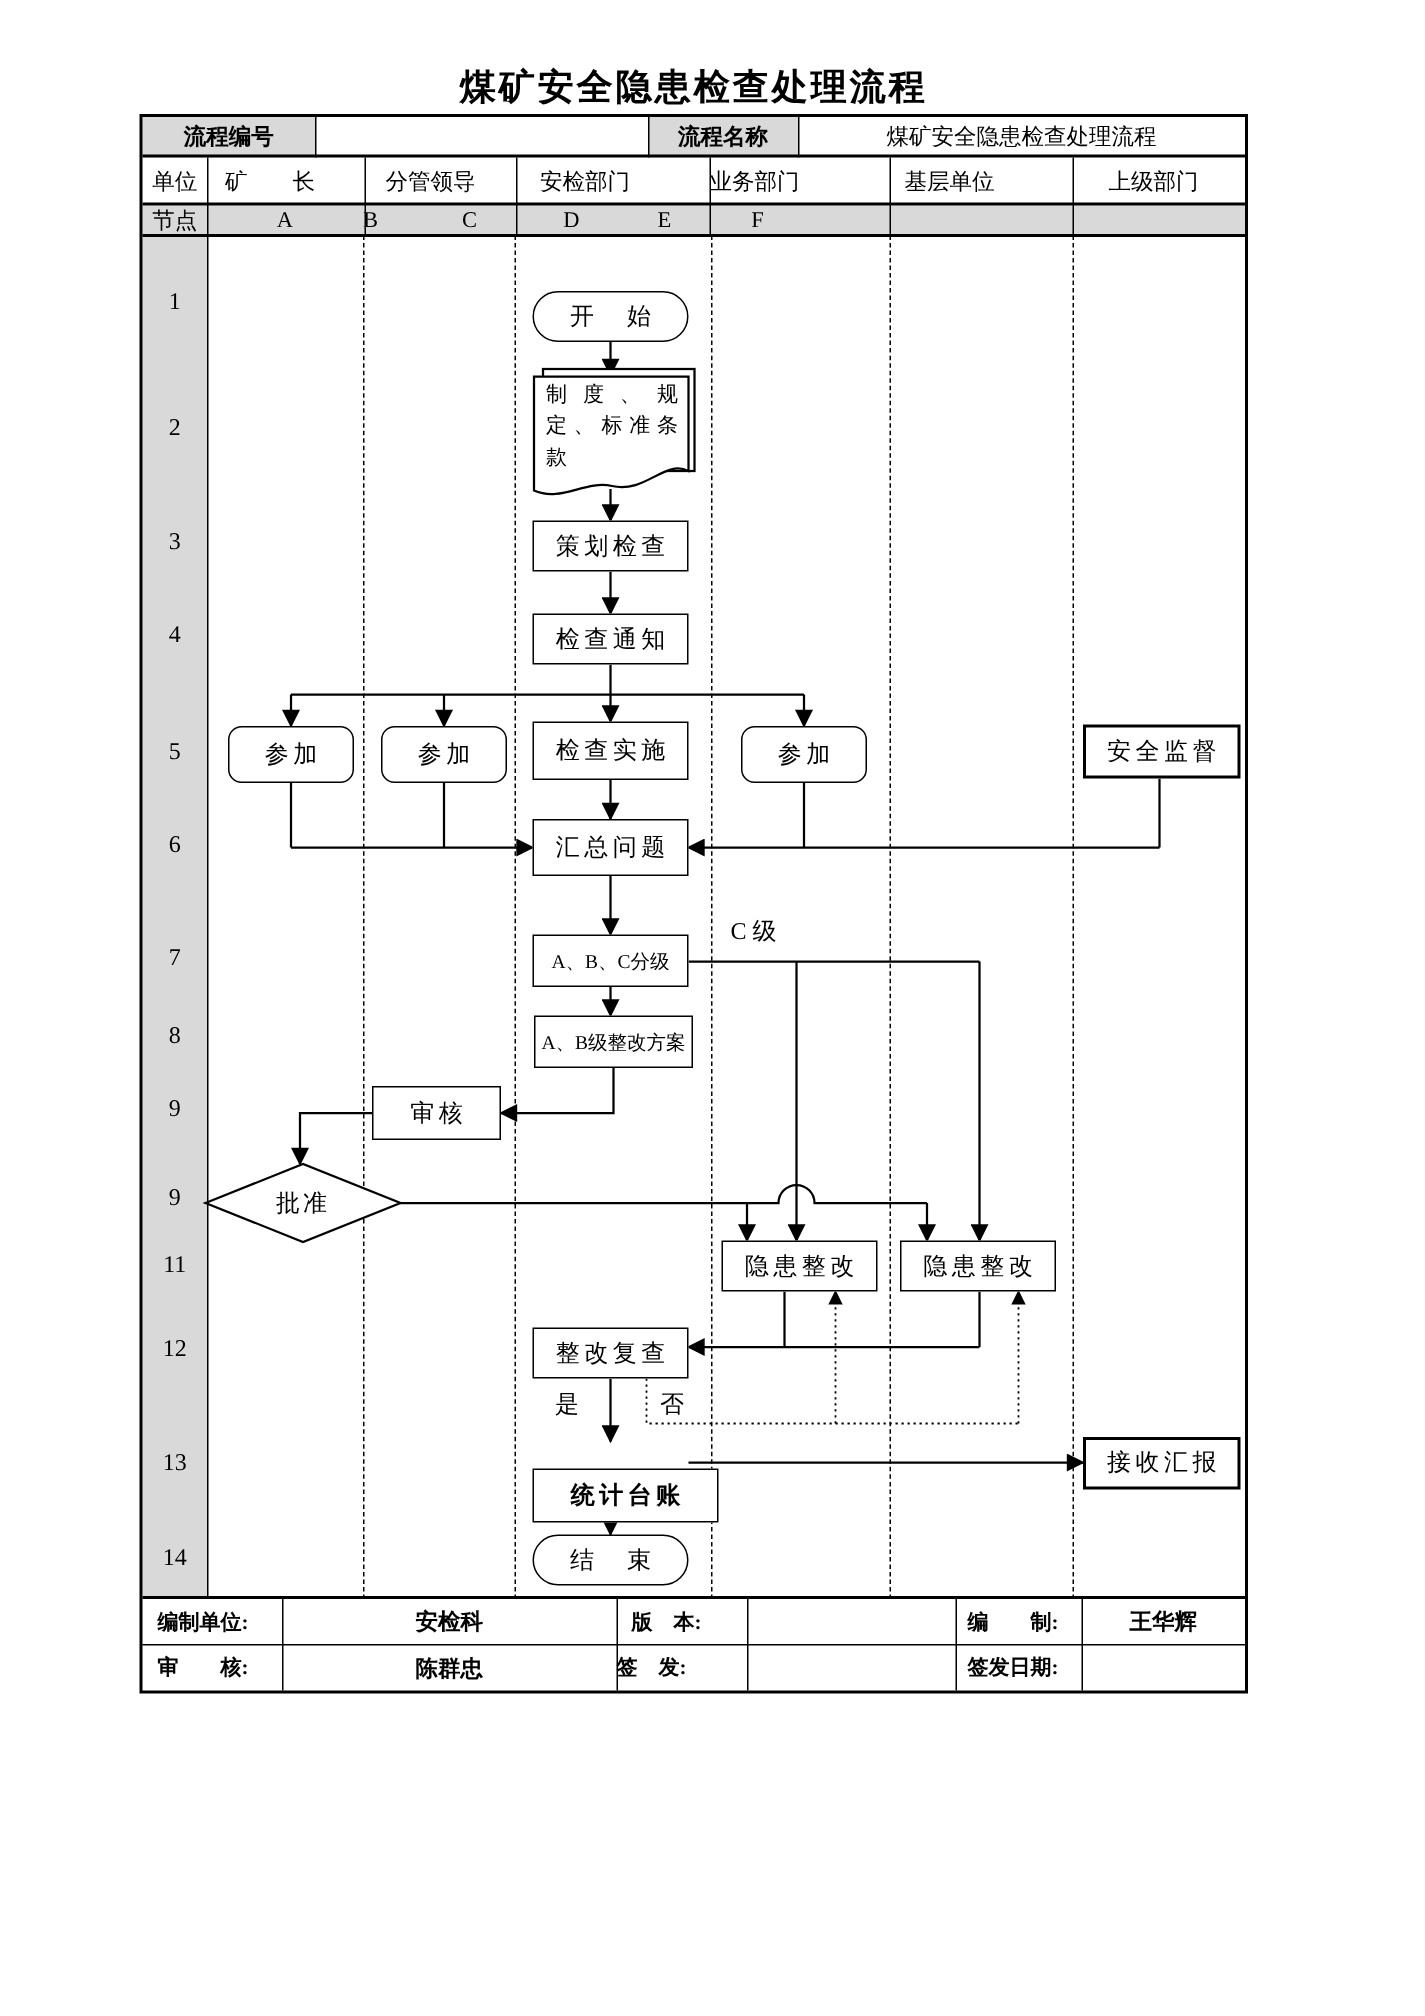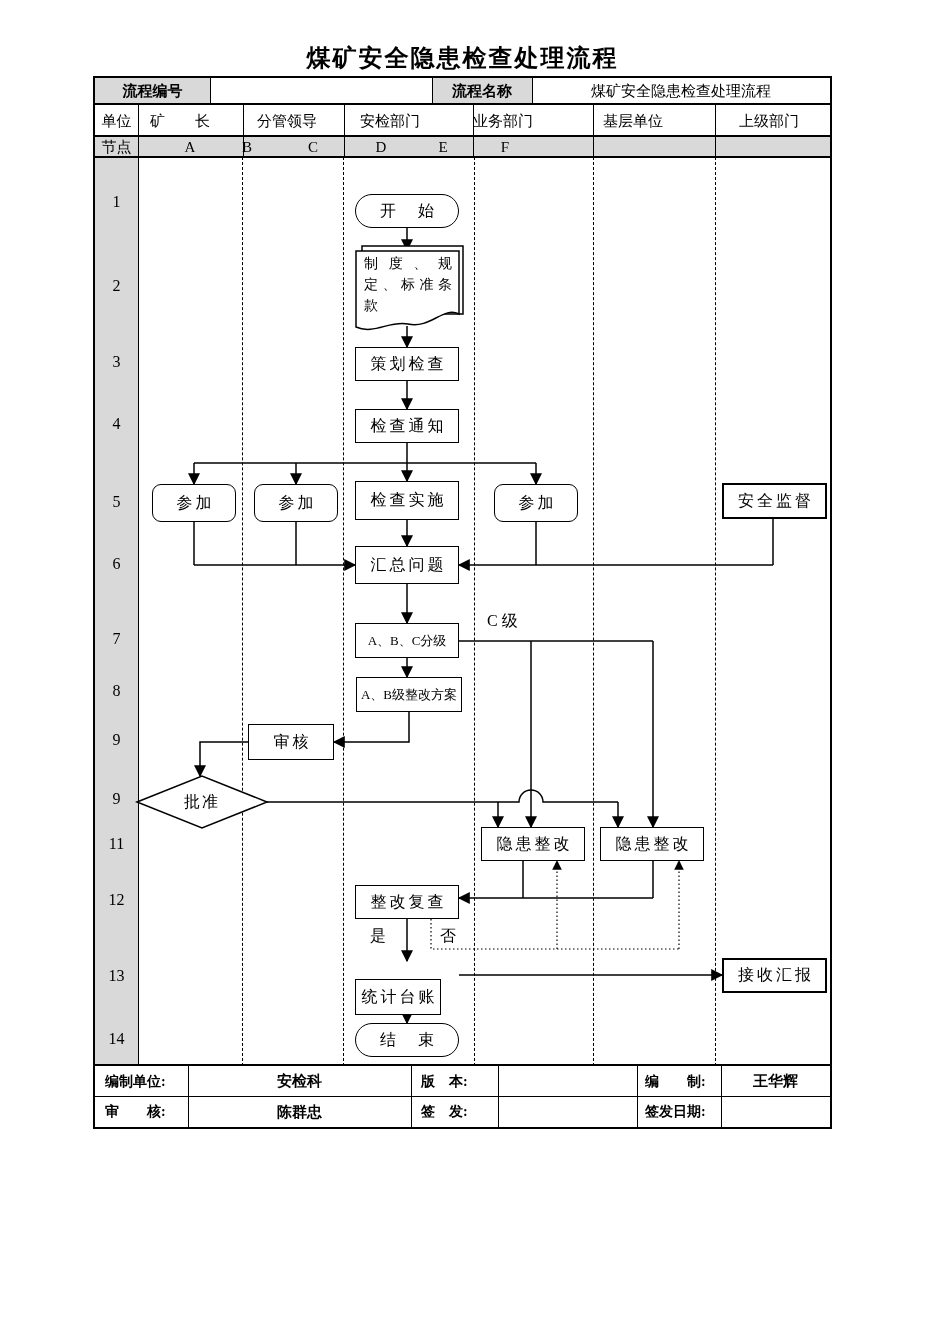--- a/index.html
+++ b/index.html
@@ -142,37 +142,37 @@
   <div class="abs node rounded" style="left:494px;top:484px;width:84px;height:38px;">参加</div>
   <div class="abs node thick" style="left:722px;top:483px;width:105px;height:36px;">安全监督</div>
   <div class="abs node" style="left:355px;top:546px;width:104px;height:38px;">汇总问题</div>
   <div class="abs node small" style="left:355px;top:623px;width:104px;height:35px;">A、B、C分级</div>
   <div class="abs node small" style="left:356px;top:677px;width:106px;height:35px;">A、B级整改方案</div>
   <div class="abs node" style="left:248px;top:724px;width:86px;height:36px;">审核</div>
   <div class="abs overlay" style="left:162px;top:790px;width:80px;height:24px;">批准</div>
   <div class="abs node" style="left:481px;top:827px;width:104px;height:34px;">隐患整改</div>
   <div class="abs node" style="left:600px;top:827px;width:104px;height:34px;">隐患整改</div>
   <div class="abs node" style="left:355px;top:885px;width:104px;height:34px;">整改复查</div>
-  <div class="abs node" style="left:355px;top:979px;width:86px;height:36px;">统计台账</div>
+  <div class="abs node" style="left:355px;top:979px;width:124px;height:36px;font-weight:bold;">统计台账</div>
   <div class="abs node thick" style="left:722px;top:958px;width:105px;height:35px;font-family:Liberation Serif, serif;">接收汇报</div>
   <div class="abs node stadium" style="left:355px;top:1023px;width:104px;height:34px;">结　束</div>
 
   <div class="abs flabel" style="left:487px;top:611px;">C 级</div>
   <div class="abs flabel" style="left:370px;top:926px;">是</div>
   <div class="abs flabel" style="left:440px;top:926px;">否</div>
 
   <div class="abs cell bold" style="left:95px;top:1066px;width:93px;height:31px;padding-left:10px;font-size:14px;">编制单位:</div>
   <div class="abs cell center bold" style="left:188px;top:1066px;width:223px;height:31px;">安检科</div>
   <div class="abs cell bold" style="left:411px;top:1066px;width:87px;height:31px;padding-left:10px;font-size:14px;">版　本:</div>
   <div class="abs cell center" style="left:498px;top:1066px;width:139px;height:31px;"></div>
   <div class="abs cell bold" style="left:637px;top:1066px;width:84px;height:31px;padding-left:8px;font-size:14px;">编　　制:</div>
   <div class="abs cell center bold" style="left:721px;top:1066px;width:109px;height:31px;">王华辉</div>
   <div class="abs cell bold" style="left:95px;top:1097px;width:93px;height:30px;padding-left:10px;font-size:14px;">审　　核:</div>
   <div class="abs cell center bold" style="left:188px;top:1097px;width:223px;height:30px;">陈群忠</div>
-  <div class="abs cell bold" style="left:411px;top:1097px;width:87px;height:30px;padding-left:10px;font-size:14px;">签　发:</div>
+  <div class="abs cell bold" style="left:411px;top:1097px;width:87px;height:30px;font-size:14px;">签　发:</div>
   <div class="abs cell center" style="left:498px;top:1097px;width:139px;height:30px;"></div>
   <div class="abs cell bold" style="left:637px;top:1097px;width:84px;height:30px;padding-left:8px;font-size:14px;">签发日期:</div>
   <div class="abs cell center" style="left:721px;top:1097px;width:109px;height:30px;"></div>
 
   <div class="abs lz" style="left:93px;top:76px;width:739px;height:1053px;border:2px solid #000;"></div>
   <div class="abs line lz" style="left:95px;top:103px;width:735px;height:2px;"></div>
   <div class="abs line lz" style="left:95px;top:135px;width:735px;height:2px;"></div>
   <div class="abs line lz" style="left:95px;top:156px;width:735px;height:2px;"></div>
   <div class="abs line lz" style="left:95px;top:1064px;width:735px;height:2px;"></div>
   <div class="abs line lz" style="left:95px;top:1096px;width:735px;height:1px;"></div>

